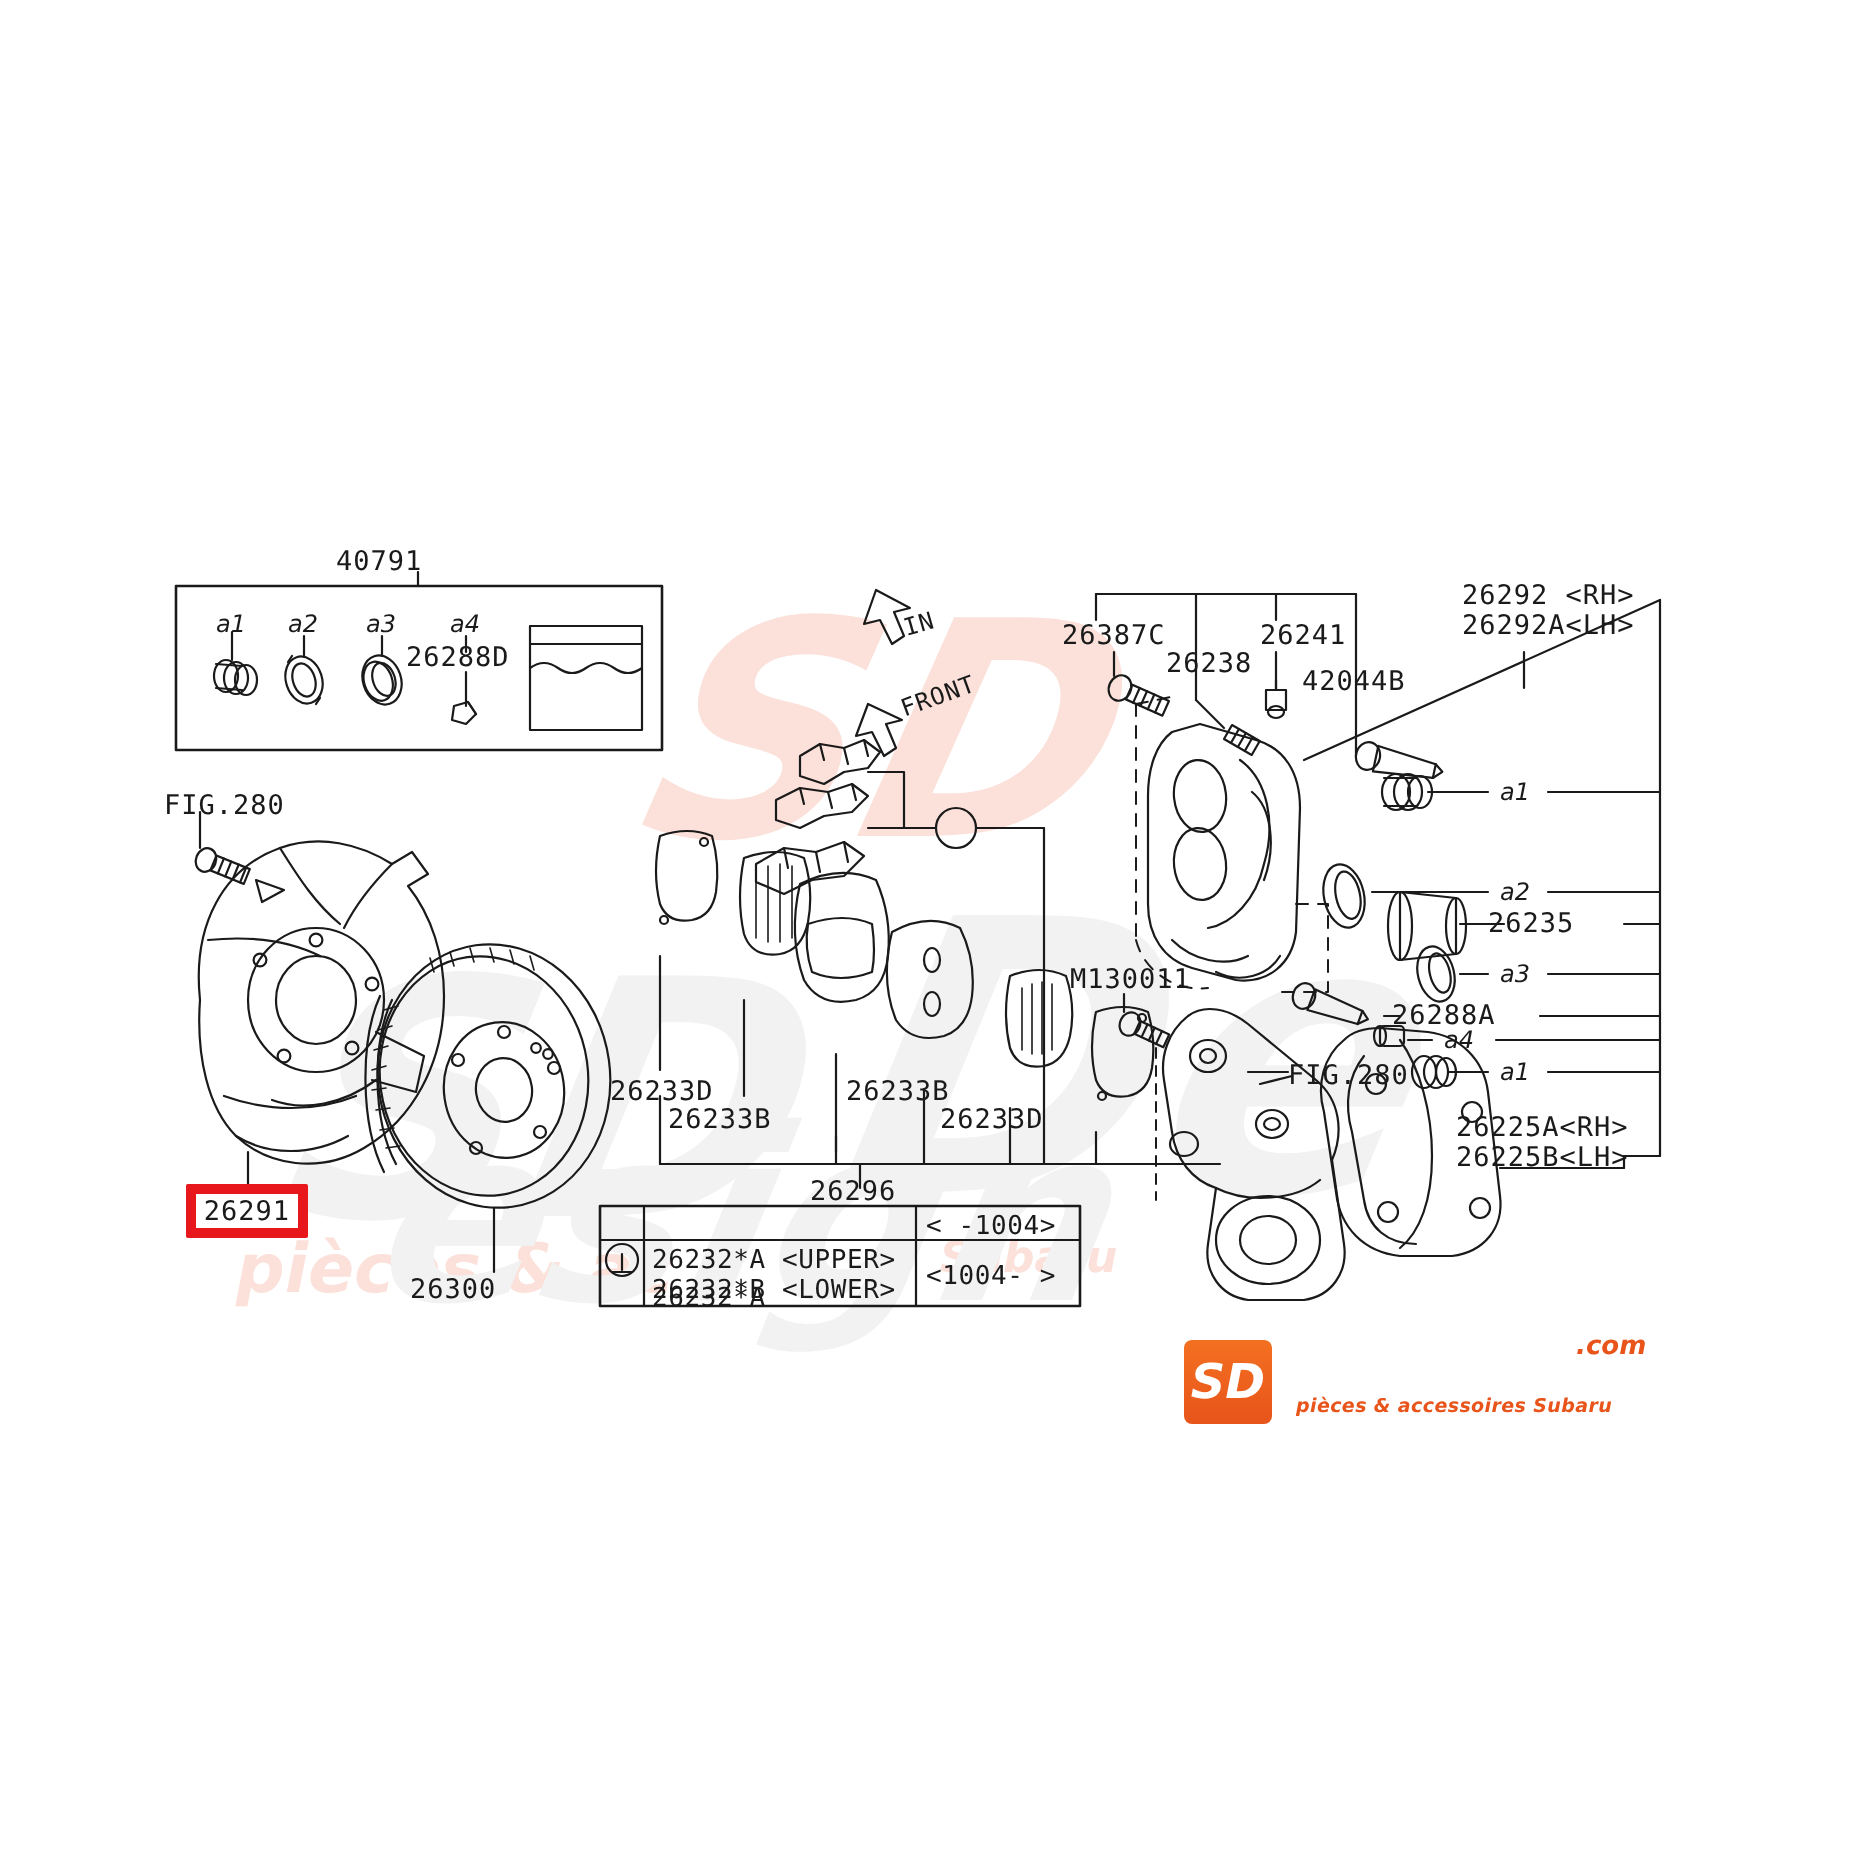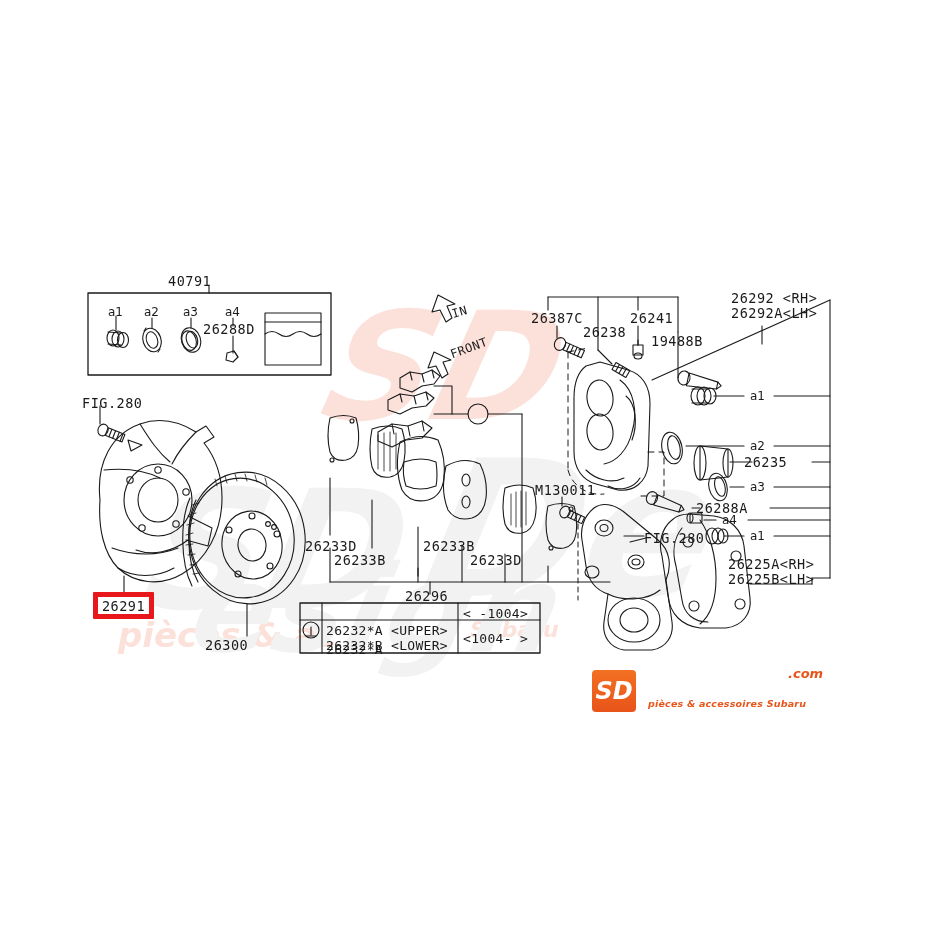--- a/index.html
+++ b/index.html
@@ -19,21 +19,21 @@
     font-size:13.5px;
     color:#1a1a1a;
     white-space:pre;
     letter-spacing:0.5px;
     line-height:1.12;
   }
   .lbl.sm{font-size:12px;}
   .alpha{
     position:absolute;
     font-family:"DejaVu Sans","Liberation Sans",sans-serif;
-    font-size:12px;color:#1a1a1a;white-space:pre;
+    font-size:12px;color:#1a1a1a;white-space:pre;font-style:italic;
   }
   .hl{
     position:absolute;
     background:#e8171b;
     border-radius:1px;
   }
   .hl .inner{
     position:absolute;left:5px;top:5px;right:5px;bottom:5px;
     background:#ffffff;
     display:flex;align-items:center;justify-content:center;
@@ -496,21 +496,21 @@
 
   <div class="lbl" style="left:305px;top:539px;">26233D</div>
   <div class="lbl" style="left:334px;top:553px;">26233B</div>
   <div class="lbl" style="left:423px;top:539px;">26233B</div>
   <div class="lbl" style="left:470px;top:553px;">26233D</div>
   <div class="lbl" style="left:405px;top:589px;">26296</div>
 
   <div class="lbl" style="left:531px;top:311px;">26387C</div>
   <div class="lbl" style="left:583px;top:325px;">26238</div>
   <div class="lbl" style="left:618px;top:311px;margin-left:12px;">26241</div>
-  <div class="lbl" style="left:651px;top:334px;">19488B</div>
+  <div class="lbl" style="left:651px;top:334px;">42044B</div>
   <div class="lbl" style="left:731px;top:291px;">26292 &lt;RH&gt;</div>
   <div class="lbl" style="left:731px;top:306px;text-align:right;">26292A&lt;LH&gt;</div>
 
   <div class="alpha" style="left:750px;top:389px;">a1</div>
   <div class="alpha" style="left:750px;top:439px;">a2</div>
   <div class="lbl" style="left:744px;top:455px;">26235</div>
   <div class="alpha" style="left:750px;top:480px;">a3</div>
   <div class="lbl" style="left:696px;top:501px;">26288A</div>
   <div class="alpha" style="left:722px;top:513px;">a4</div>
   <div class="alpha" style="left:750px;top:529px;">a1</div>

